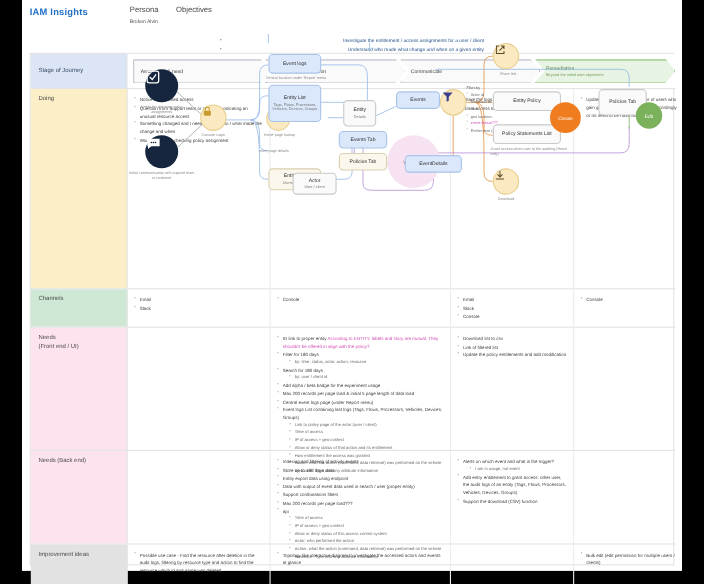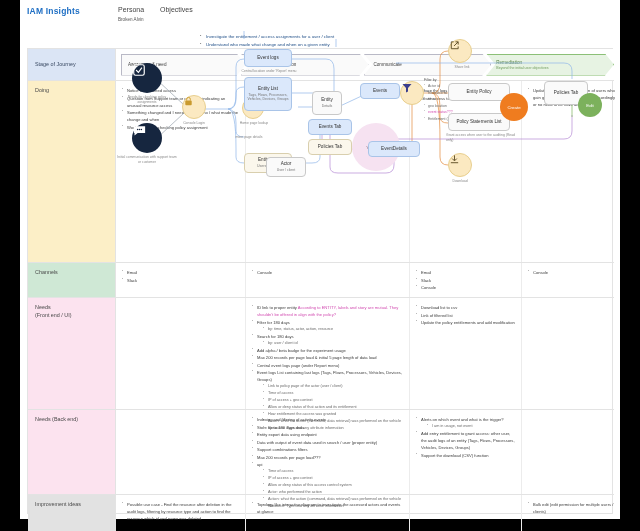--- a/index.html
+++ b/index.html
@@ -6,21 +6,21 @@
   html, body { margin:0; padding:0; }
   body {
     width:640px; height:531px;
     background:#000;
     font-family:"Liberation Sans", sans-serif;
     overflow:hidden;
   }
   .canvas { position:absolute; left:20px; top:0; width:600px; height:519px; background:#ffffff; }
 
   
-  .hdr { position:absolute; left:0; top:0; width:600px; height:48px; }
+  .hdr { position:absolute; left:0; top:0; width:600px; height:48px;text-align:right; }
   .brand { position:absolute; left:7px; top:6px; font-size:8.5px; font-weight:bold; color:#1f6fc4; letter-spacing:.2px; filter:blur(.35px); }
   .persona-h { position:absolute; left:98px; top:6px; font-size:7px; color:#444; filter:blur(.35px); }
   .persona-v { position:absolute; left:98px; top:17px; font-size:4.6px; color:#555; filter:blur(.4px); }
   .obj-h { position:absolute; left:140px; top:6px; font-size:7px; color:#444; filter:blur(.35px); }
   .obj-list { position:absolute; left:140px; top:17px; width:280px; }
   .obj-list li { font-size:4.4px; color:#1f4e87; line-height:1.75; list-style:none; position:relative; padding-left:6px; filter:blur(.4px); }
   .obj-list li:before { content:"▪"; position:absolute; left:0; top:-1px; color:#888; font-size:4px; }
 
   
   .grid { position:absolute; left:7px; top:48px; width:586px; height:466px; border:1px solid #e3e3e3; }

